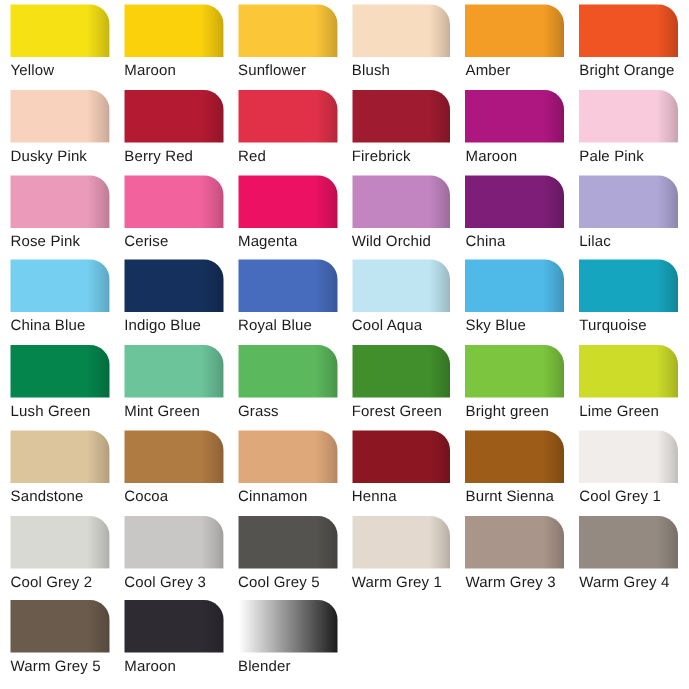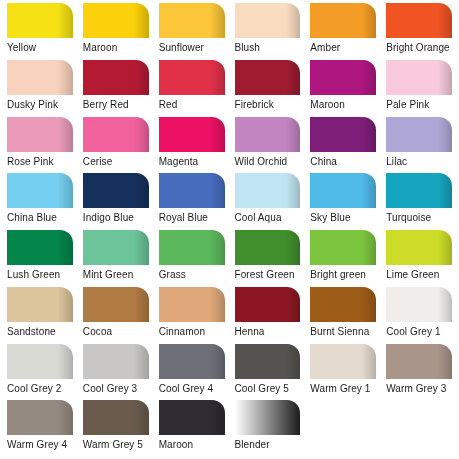--- a/index.html
+++ b/index.html
@@ -217,24 +217,20 @@
     </div>
     <div class="swatch-cell">
       <div class="swatch-chip" style="background: rgb(217, 217, 212);"></div>
       <div class="swatch-label" style="color: rgb(27, 27, 27);">Cool Grey 2</div>
     </div>
     <div class="swatch-cell">
       <div class="swatch-chip" style="background: rgb(201, 199, 197);"></div>
       <div class="swatch-label" style="color: rgb(27, 27, 27);">Cool Grey 3</div>
     </div>
     <div class="swatch-cell">
-      <div class="swatch-chip" style="background: rgb(110, 112, 119);"></div>
-      <div class="swatch-label" style="color: rgb(27, 27, 27);">Cool Grey 4</div>
-    </div>
-    <div class="swatch-cell">
       <div class="swatch-chip" style="background: rgb(85, 83, 79);"></div>
       <div class="swatch-label" style="color: rgb(27, 27, 27);">Cool Grey 5</div>
     </div>
     <div class="swatch-cell">
       <div class="swatch-chip" style="background: rgb(227, 217, 206);"></div>
       <div class="swatch-label" style="color: rgb(27, 27, 27);">Warm Grey 1</div>
     </div>
     <div class="swatch-cell">
       <div class="swatch-chip" style="background: rgb(169, 149, 138);"></div>
       <div class="swatch-label" style="color: rgb(27, 27, 27);">Warm Grey 3</div>

